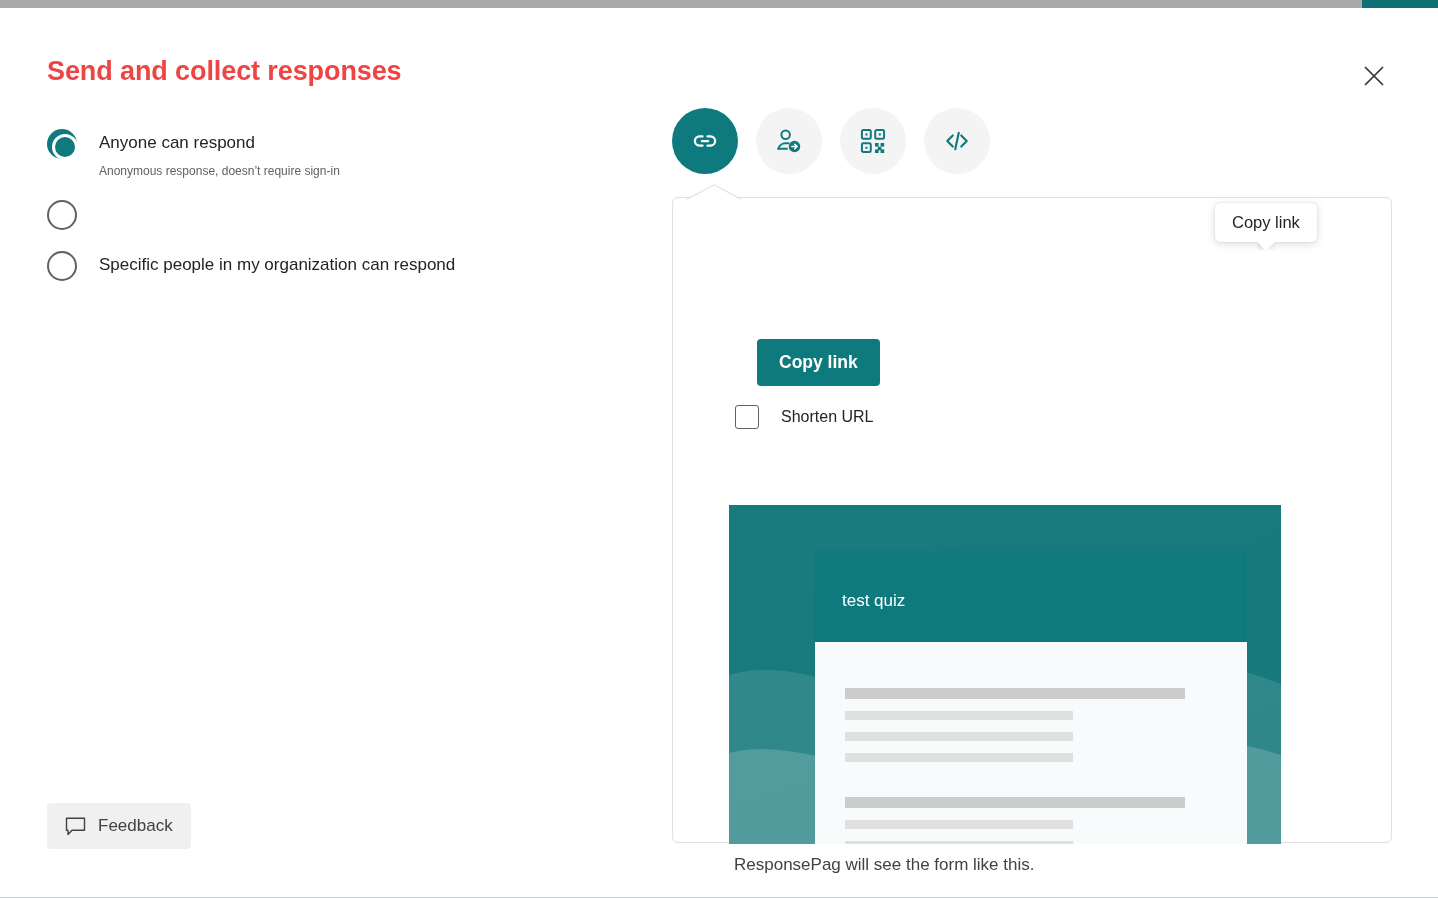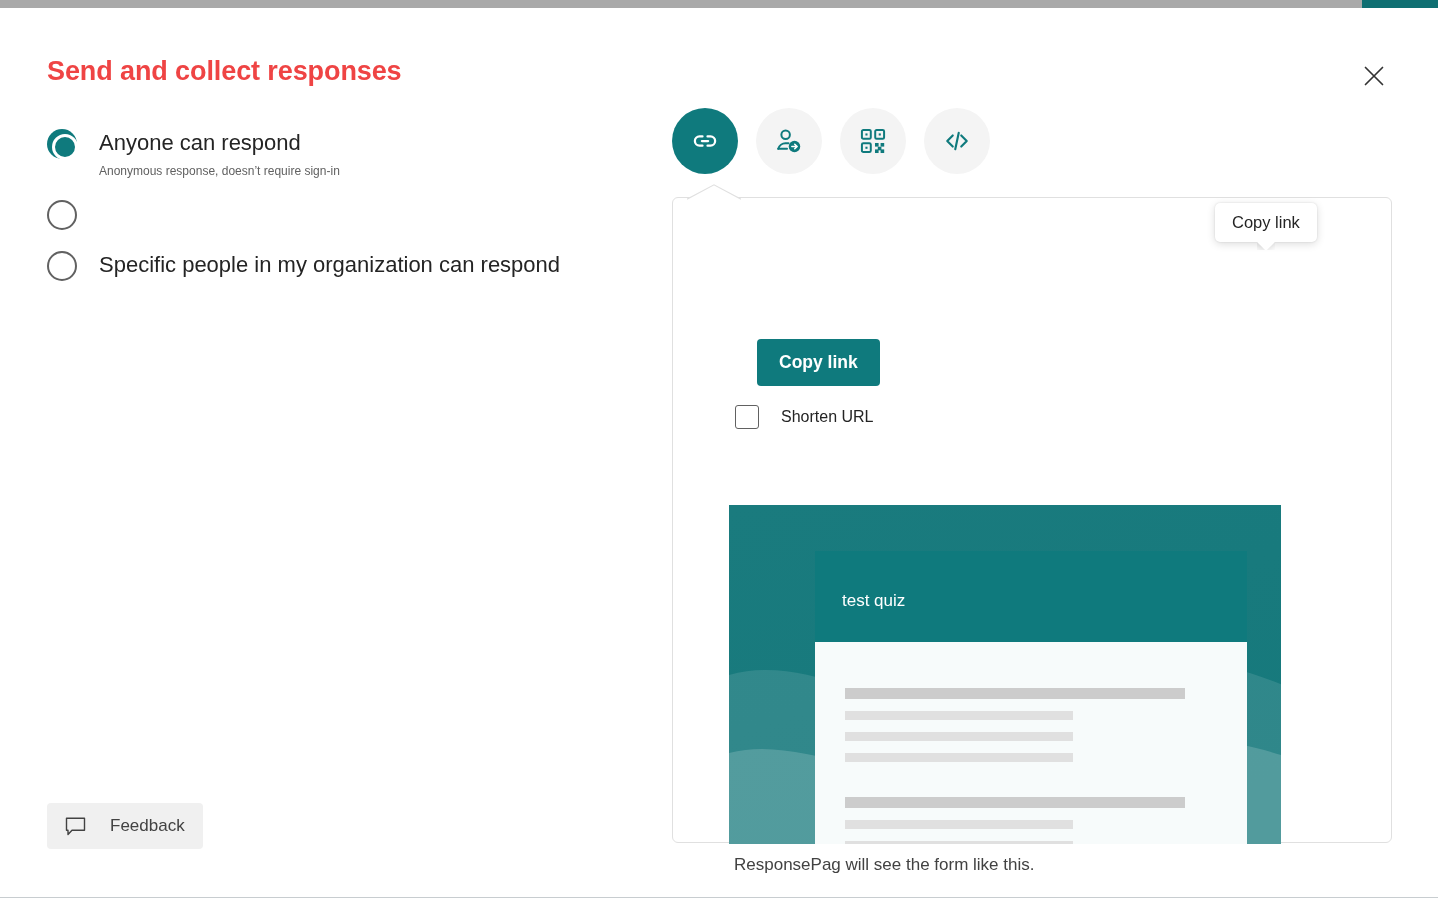--- a/index.html
+++ b/index.html
@@ -94,21 +94,21 @@
     content: "";
     position: absolute;
     left: 5px; top: 5px;
     width: 20px; height: 20px;
     border-radius: 50%;
     border: 3px solid #ffffff;
     background: #0f7a7d;
   }
   .option-texts { margin-left: 22px; }
   .option-label {
-    font-size: 22px;
+    font-size: 17px;
     color: #242424;
     line-height: 30px;
     white-space: nowrap;
   }
   .option-sub {
     font-size: 12px;
     color: #616161;
     line-height: 24px;
     margin-top: 1px;
   }
@@ -117,21 +117,21 @@
 
   
   .feedback-btn {
     position: absolute;
     left: 47px;
     top: 803px;
     height: 46px;
     padding: 0 18px;
     display: flex;
     align-items: center;
-    gap: 24px;
+    gap: 12px;
     background: #f0f0f0;
     border: none;
     border-radius: 4px;
     cursor: pointer;
   }
   .feedback-label {
     font-size: 17px;
     color: #424242;
   }
 

